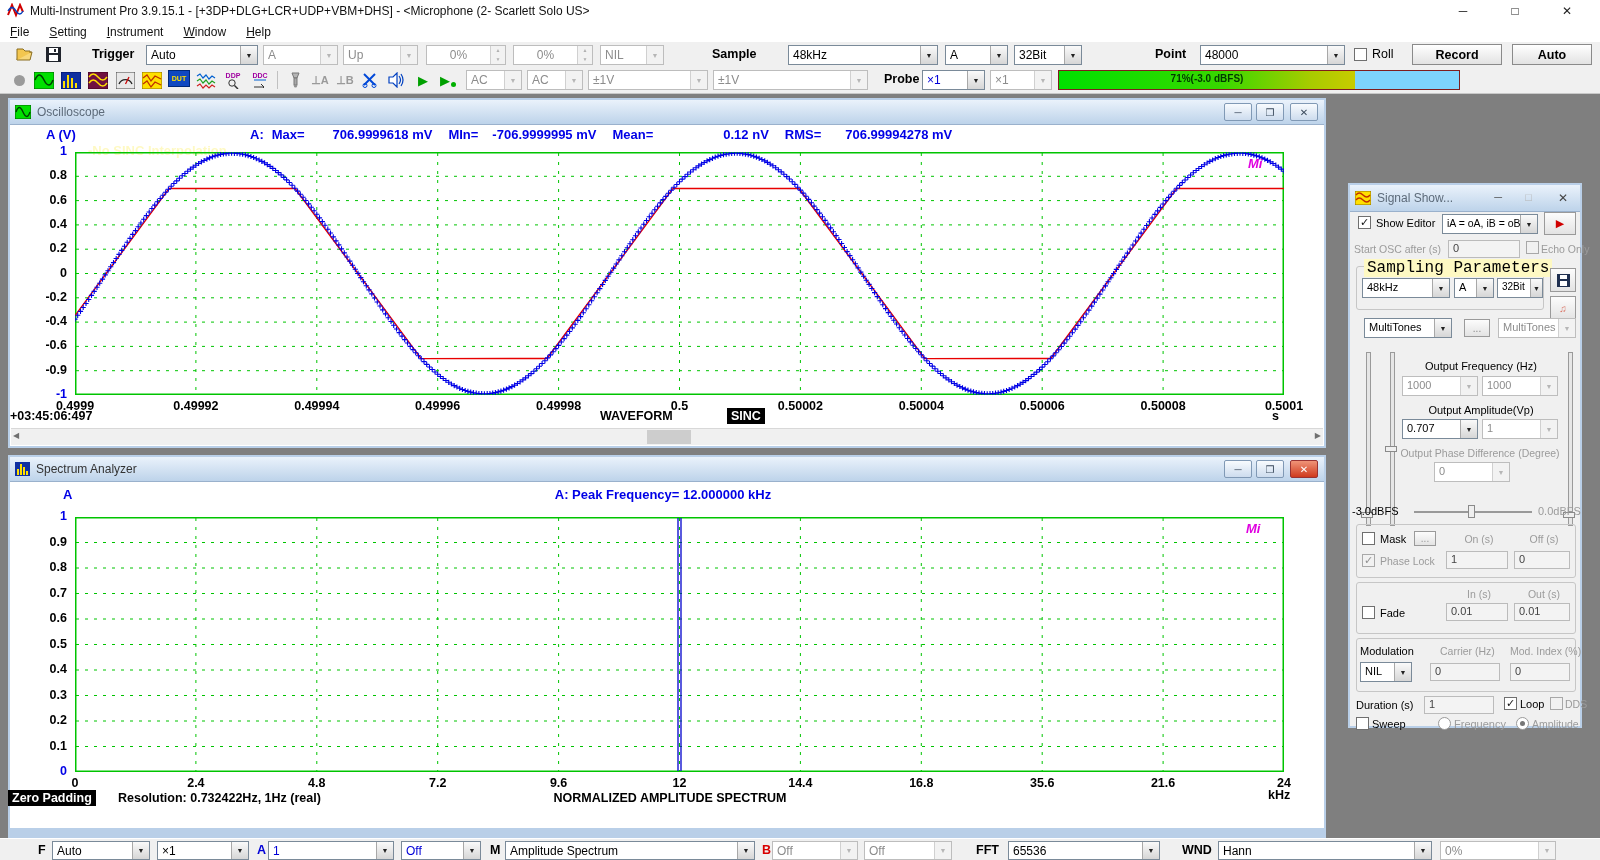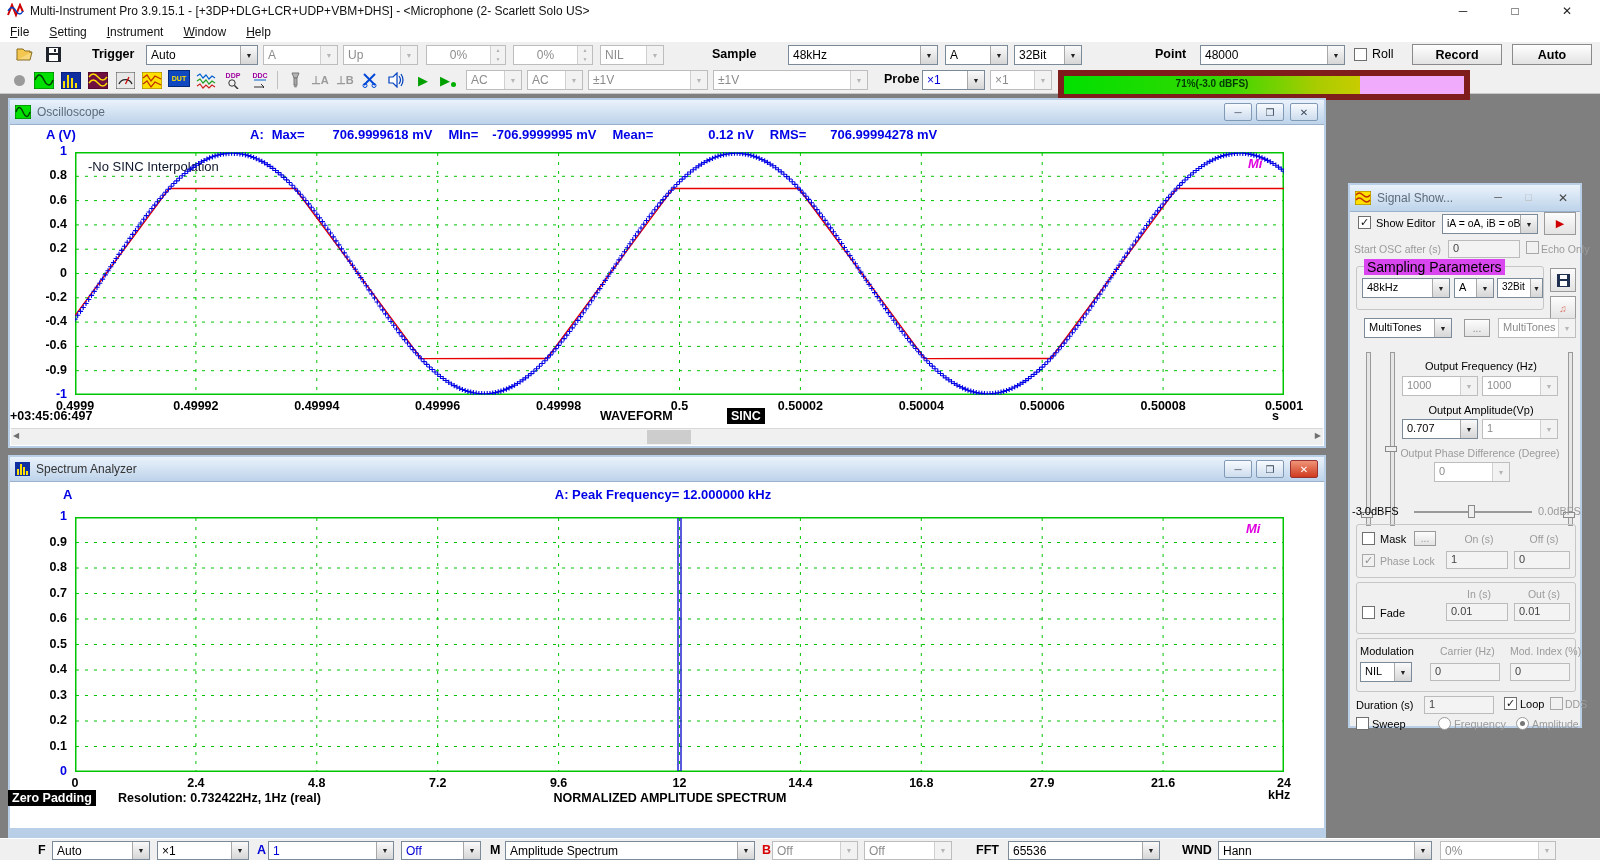--- a/index.html
+++ b/index.html
@@ -43,25 +43,25 @@
   .wtitle{height:24px;background:linear-gradient(#eaf2fb,#bdd3ea);display:flex;align-items:center;border-bottom:1px solid #9ab1cc;}
   .wtitle .wtxt{margin-left:6px;font-size:12px;color:#5d6b7a;}
   .wbtn{position:absolute;width:28px;height:18px;border:1px solid #8099b5;border-radius:2px;background:linear-gradient(#f8fbfe,#cddcee);display:flex;align-items:center;justify-content:center;font-size:10px;color:#3a4a5c;box-sizing:border-box;}
   .wbtn.red{background:linear-gradient(#ef9478,#cf3a1e);color:#fff;border-color:#933;}
   .ticklab{position:absolute;font-weight:bold;font-size:12.5px;color:#000;}
   .badge{position:absolute;background:#000;color:#fff;font-weight:bold;font-size:12.5px;padding:0 4px;line-height:16px;}
   
   .sg{font-size:11px;}
   .glbl{color:#9b9b9b;}
   .grp{position:absolute;border:1px solid #c6c6c6;border-radius:3px;box-sizing:border-box;}
-  .grplegend{position:absolute;background:#d946ef;padding:0 3px;font-size:14px;}
+  .grplegend{position:absolute;background:#fef9c3;padding:0 3px;font-size:16px;font-family:Liberation Mono, monospace;}
   .vtrack{position:absolute;width:3px;background:#e6e6e6;border:1px solid #9a9a9a;}
   .vthumb{position:absolute;width:12px;height:6px;background:#efefef;border:1px solid #8a8a8a;box-sizing:border-box;}
   .minibtn{position:absolute;border:1px solid #9a9a9a;background:linear-gradient(#fcfcfc,#e3e3e3);display:flex;align-items:center;justify-content:center;font-size:10px;box-sizing:border-box;}
-  .meter{position:absolute;border:6px solid #7f1d1d;background:#f0abfc;overflow:hidden;}
+  .meter{position:absolute;border:1px solid #7f1d1d;background:#7dd3fc;overflow:hidden;}
   .meterfill{height:100%;background:linear-gradient(90deg,#00e000,#38d800 55%,#a8cc00 85%,#c8cc00);}
   .metertxt{position:absolute;top:2px;width:100%;text-align:center;font-size:10px;font-weight:bold;color:#003a00;}
   u{text-decoration:underline;}
 </style>
 </head>
 <body>
 
 <div id="root">
 
   <div class="abs titlebar">
@@ -293,25 +293,25 @@
   </div>
 
   <span class="abs" style="left:46px;top:127px;color:#0000e6;font-weight:bold;font-size:13px">A (V)</span>
   <div class="abs" style="left:250px;top:127px;color:#0000e6;font-weight:bold;font-size:13px;display:flex">
     <span>A:</span>
     <span style="margin-left:8px">Max=</span>
     <span style="margin-left:28px">706.9999618 mV</span>
     <span style="margin-left:16px">MIn=</span>
     <span style="margin-left:14px">-706.9999995 mV</span>
     <span style="margin-left:16px">Mean=</span>
-    <span style="margin-left:55px">0.12  nV</span>
+    <span style="margin-left:70px">0.12  nV</span>
     <span style="margin-left:16px">RMS=</span>
     <span style="margin-left:24px">706.99994278 mV</span>
   </div>
-  <span class="abs" style="left:88px;top:159px;color:#0f172a;font-weight:normal;font-size:13px">-No SINC Interpolation</span>
+  <span class="abs" style="left:88px;top:143px;color:#fef9c3;font-weight:bold;font-size:13px">-No SINC Interpolation</span>
   <svg id="scope-plot" class="abs" style="left:75px;top:152px" width="1209" height="243">
       <line x1="120.9" y1="1" x2="120.9" y2="242" stroke="#00c400" stroke-dasharray="3,6"></line>
       <line x1="1" y1="24.3" x2="1208" y2="24.3" stroke="#00c400" stroke-dasharray="3,6"></line>
       <line x1="241.8" y1="1" x2="241.8" y2="242" stroke="#00c400" stroke-dasharray="3,6"></line>
       <line x1="1" y1="48.6" x2="1208" y2="48.6" stroke="#00c400" stroke-dasharray="3,6"></line>
       <line x1="362.7" y1="1" x2="362.7" y2="242" stroke="#00c400" stroke-dasharray="3,6"></line>
       <line x1="1" y1="72.9" x2="1208" y2="72.9" stroke="#00c400" stroke-dasharray="3,6"></line>
       <line x1="483.6" y1="1" x2="483.6" y2="242" stroke="#00c400" stroke-dasharray="3,6"></line>
       <line x1="1" y1="97.2" x2="1208" y2="97.2" stroke="#00c400" stroke-dasharray="3,6"></line>
       <line x1="604.5" y1="1" x2="604.5" y2="242" stroke="#00c400" stroke-dasharray="3,6"></line>
@@ -603,16 +603,16 @@
     <span class="ticklab" style="left: 11px; width: 56px; text-align: right; top: 738.5px;">0.1</span>
     <span class="ticklab" style="left: 11px; width: 56px; text-align: right; top: 764px; color: rgb(0, 0, 230);">0</span>
     <span class="ticklab" style="left: 33px; width: 84px; text-align: center; top: 776px;">0</span>
     <span class="ticklab" style="left: 153.9px; width: 84px; text-align: center; top: 776px;">2.4</span>
     <span class="ticklab" style="left: 274.8px; width: 84px; text-align: center; top: 776px;">4.8</span>
     <span class="ticklab" style="left: 395.7px; width: 84px; text-align: center; top: 776px;">7.2</span>
     <span class="ticklab" style="left: 516.6px; width: 84px; text-align: center; top: 776px;">9.6</span>
     <span class="ticklab" style="left: 637.5px; width: 84px; text-align: center; top: 776px;">12</span>
     <span class="ticklab" style="left: 758.4px; width: 84px; text-align: center; top: 776px;">14.4</span>
     <span class="ticklab" style="left: 879.3px; width: 84px; text-align: center; top: 776px;">16.8</span>
-    <span class="ticklab" style="left: 1000.2px; width: 84px; text-align: center; top: 776px;">27.9</span>
+    <span class="ticklab" style="left: 1000.2px; width: 84px; text-align: center; top: 776px;">35.6</span>
     <span class="ticklab" style="left: 1121.1px; width: 84px; text-align: center; top: 776px;">21.6</span>
     <span class="ticklab" style="left: 1242px; width: 84px; text-align: center; top: 776px;">24</span>
   </div>
 
 </body></html>

